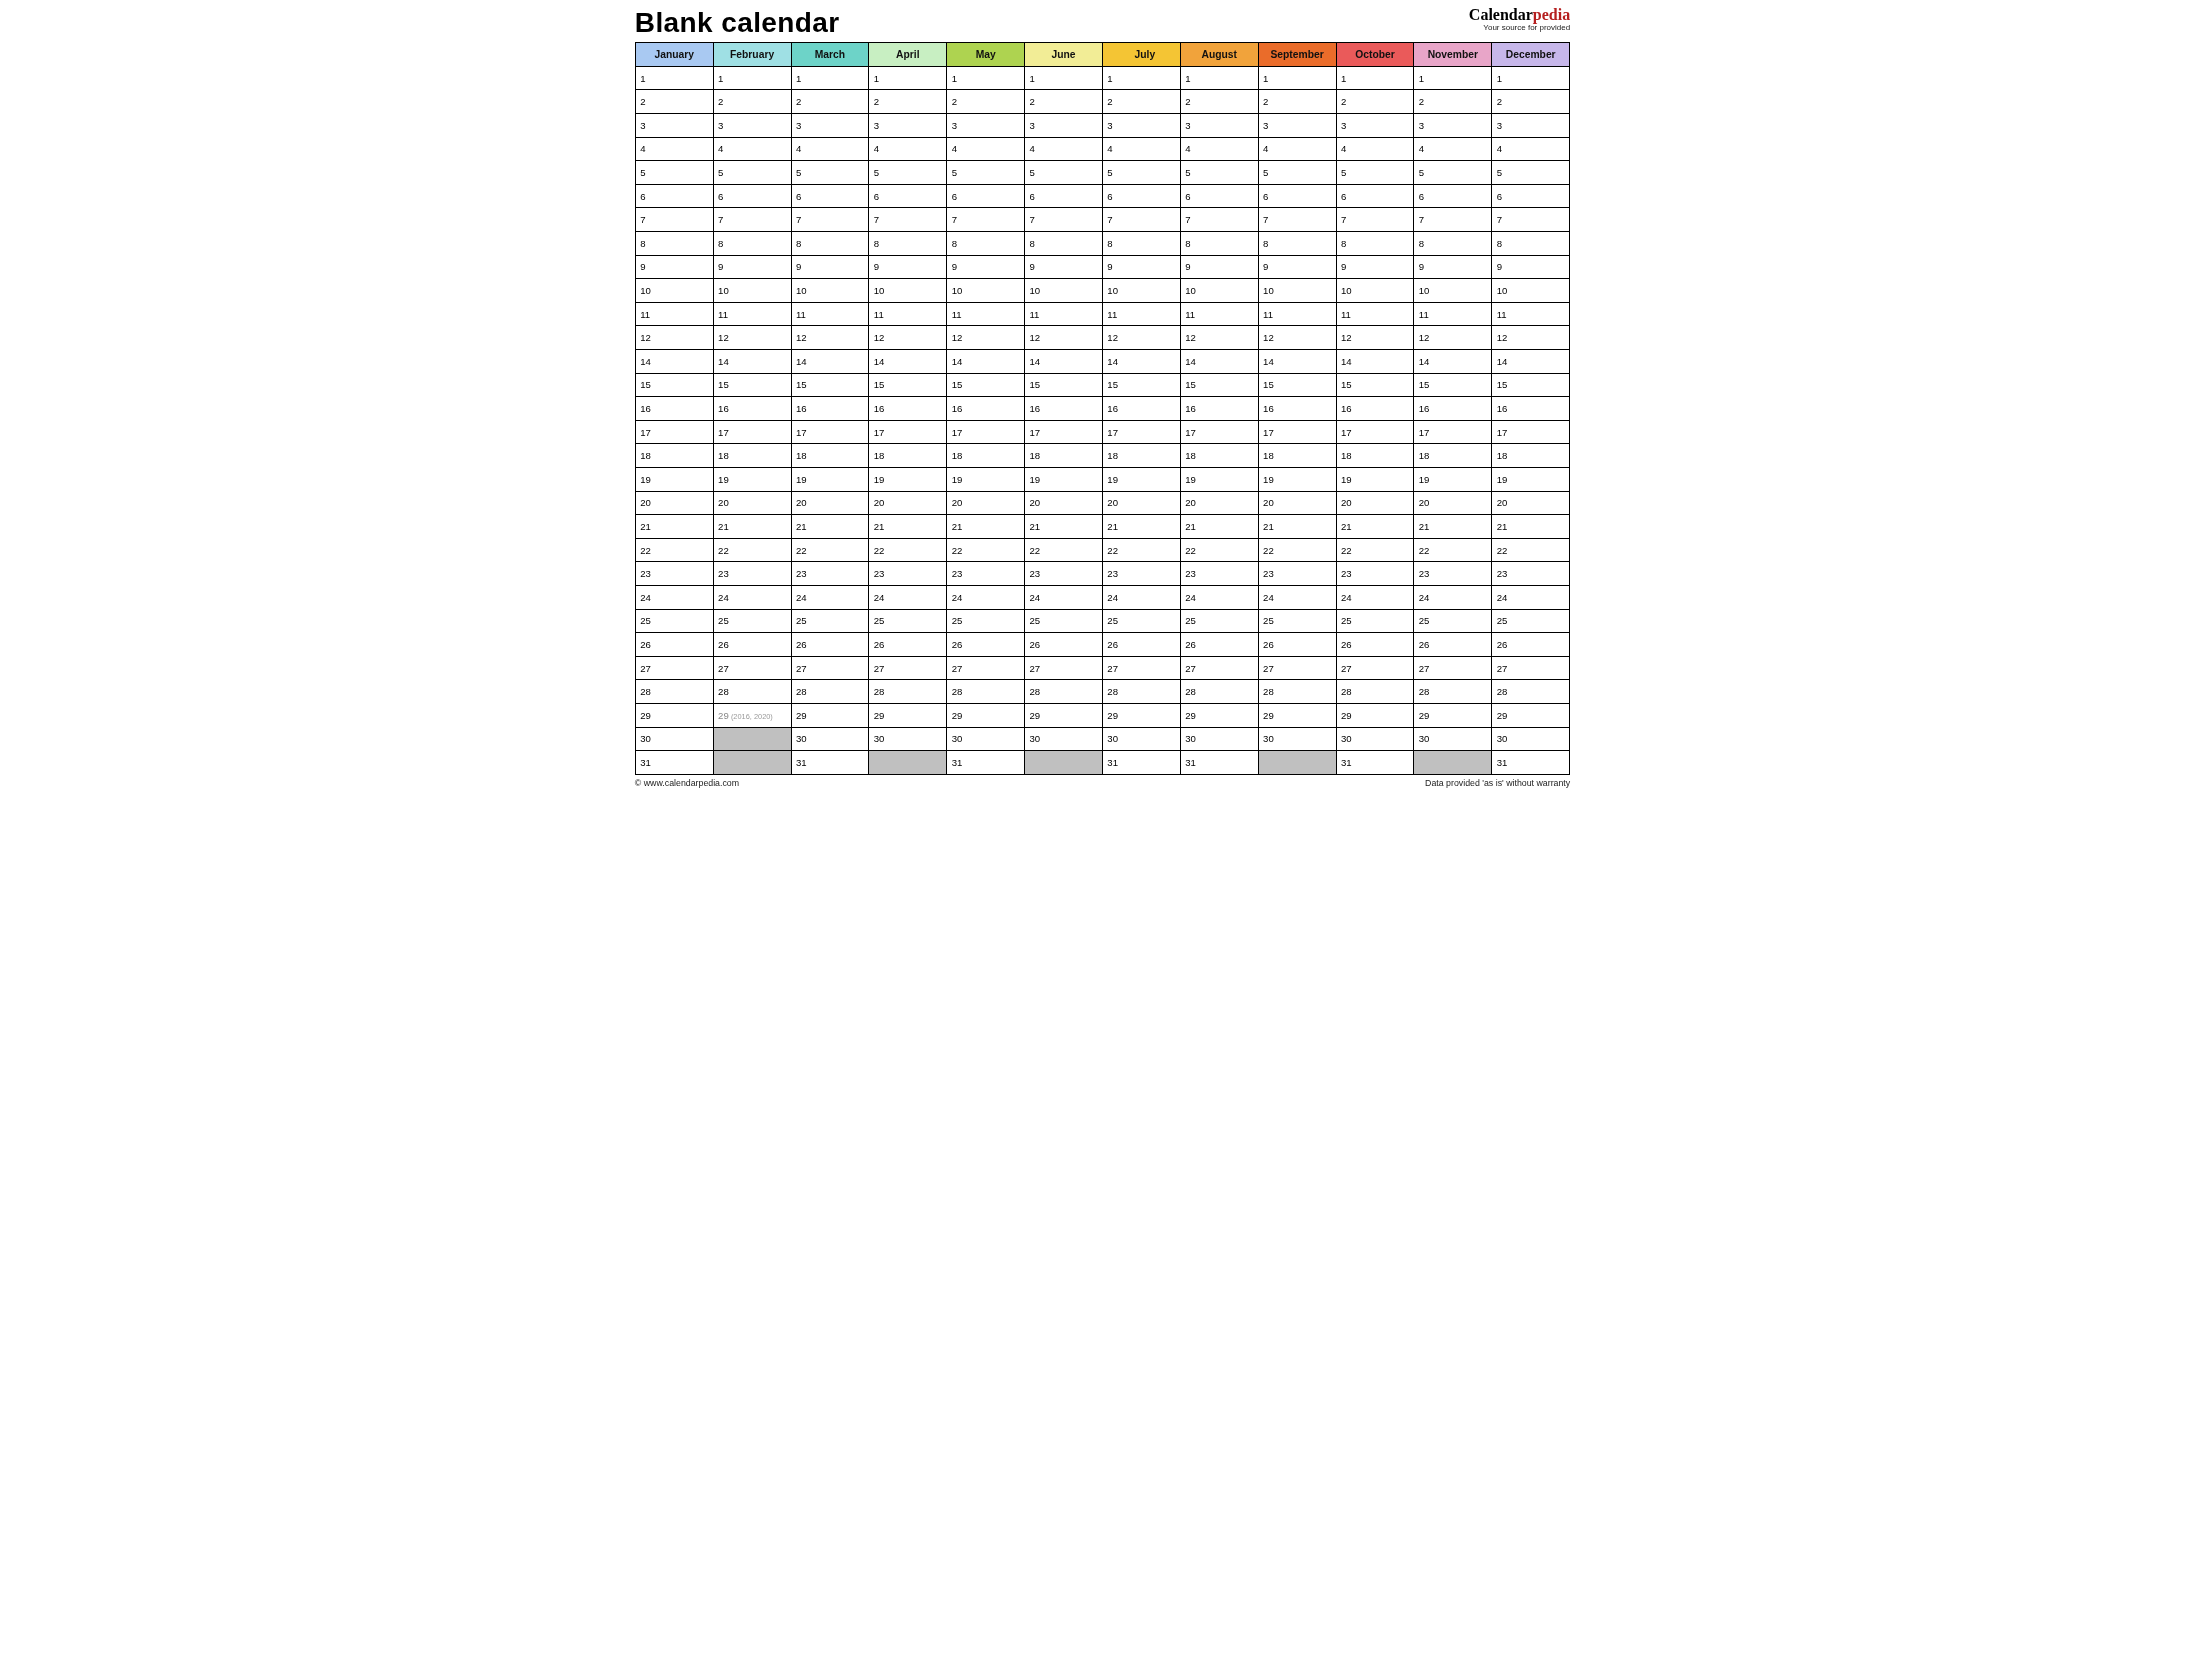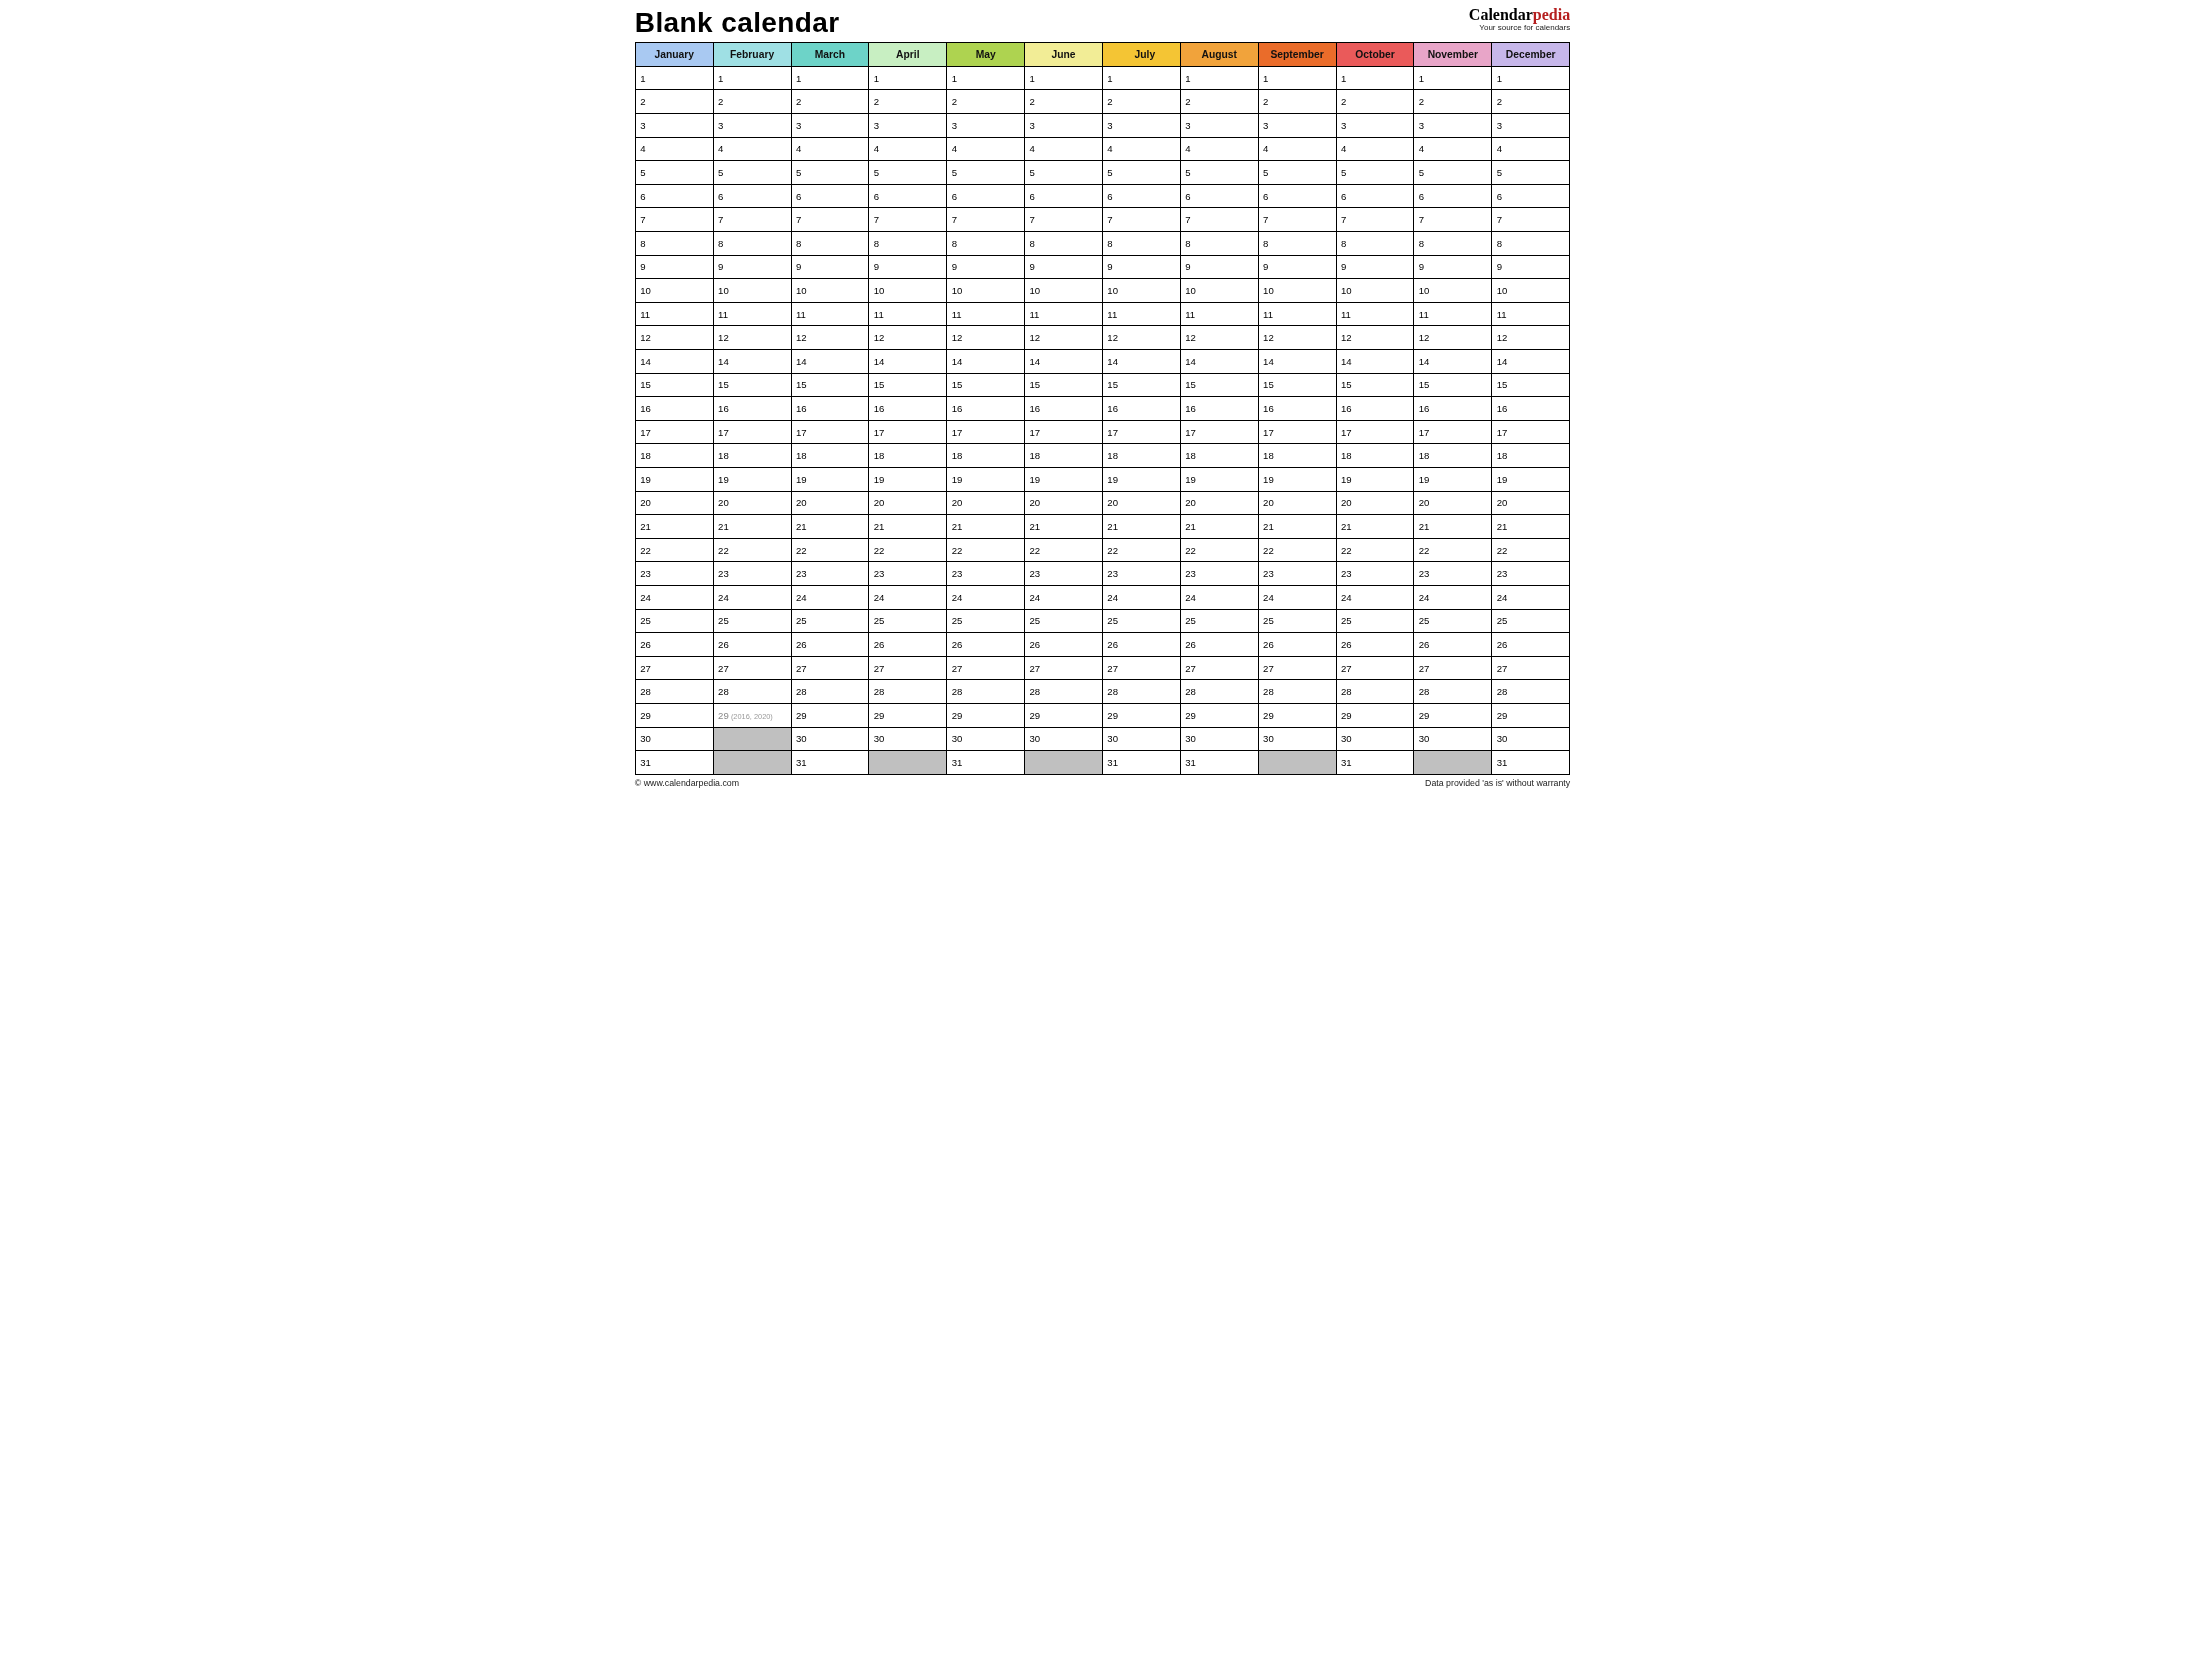--- a/index.html
+++ b/index.html
@@ -82,21 +82,21 @@
 <body>
 
 <div class="page">
 
   <div class="top">
     <div class="title">Blank calendar</div>
     <div class="brand">
       <div class="brand-line1">
         <span>Calendar</span><span class="pedia">pedia</span>
       </div>
-      <div class="brand-line2">Your source for calendars</div>
+      <div class="brand-line2">Your source for provided</div>
     </div>
   </div>
 
   <table class="cal">
     <thead>
       <tr id="month-header-row">
           <th style="background: rgb(169, 201, 242); margin-top: 24px;">January</th>
           <th style="background: rgb(159, 224, 228);">February</th>
           <th style="background: rgb(109, 211, 200);">March</th>
           <th style="background: rgb(200, 239, 194);">April</th>

